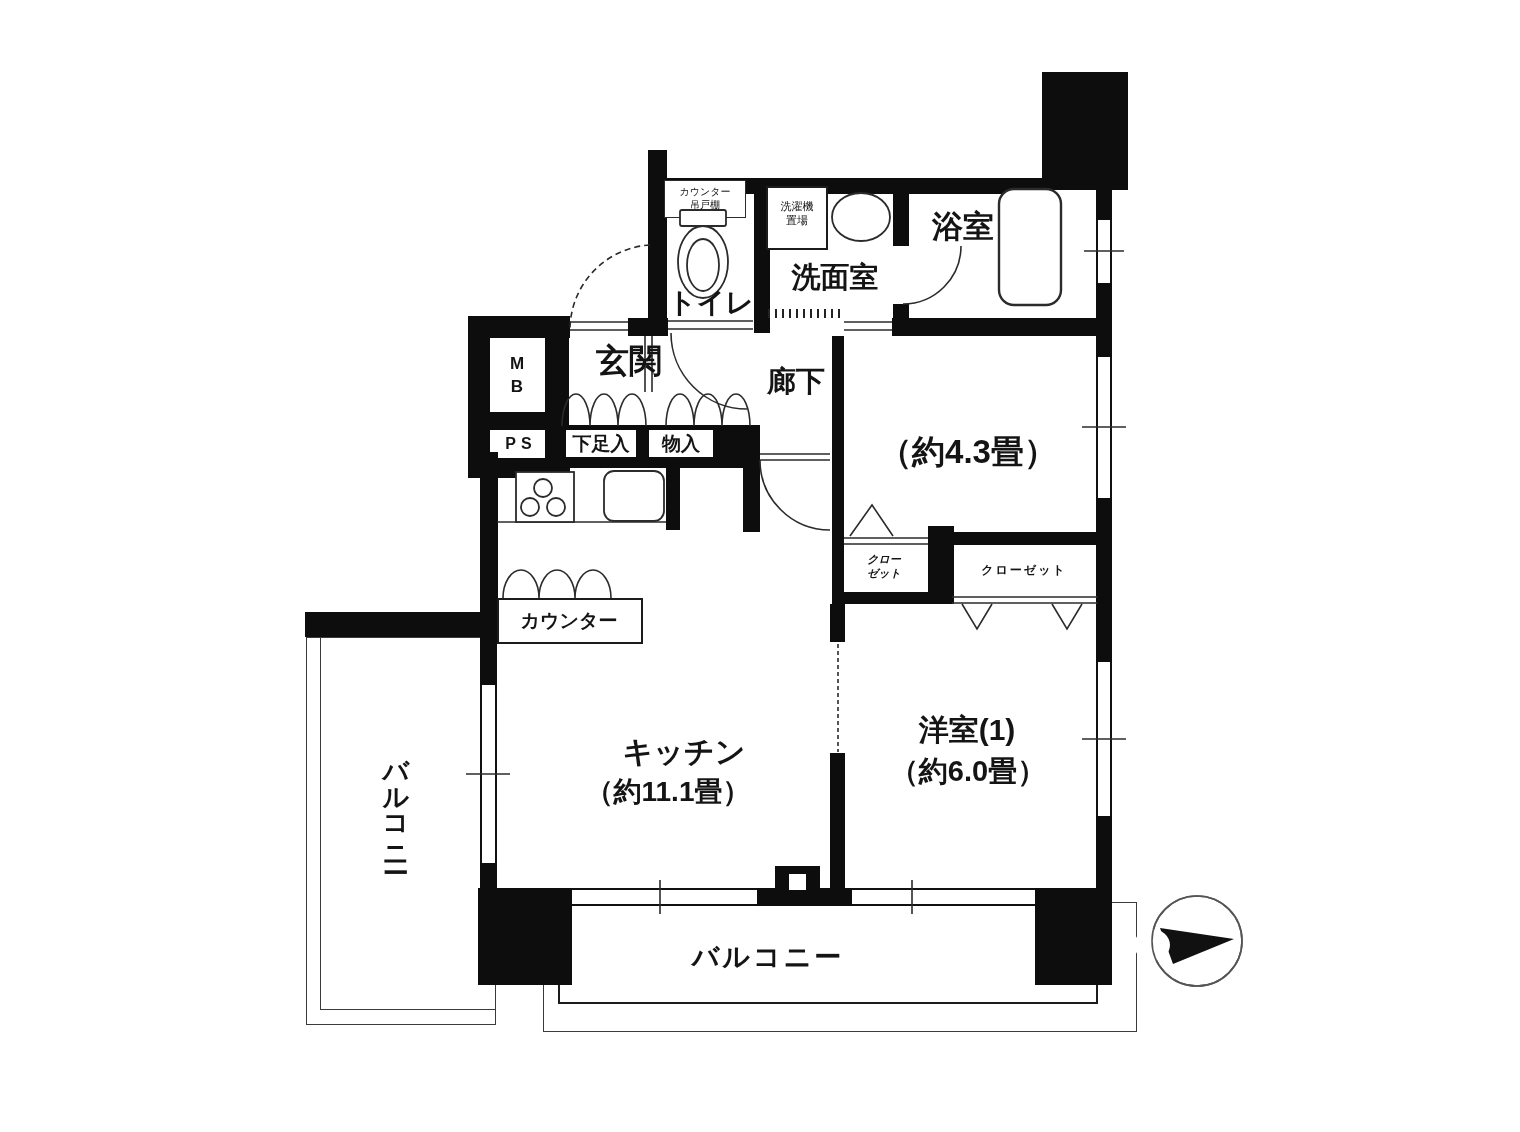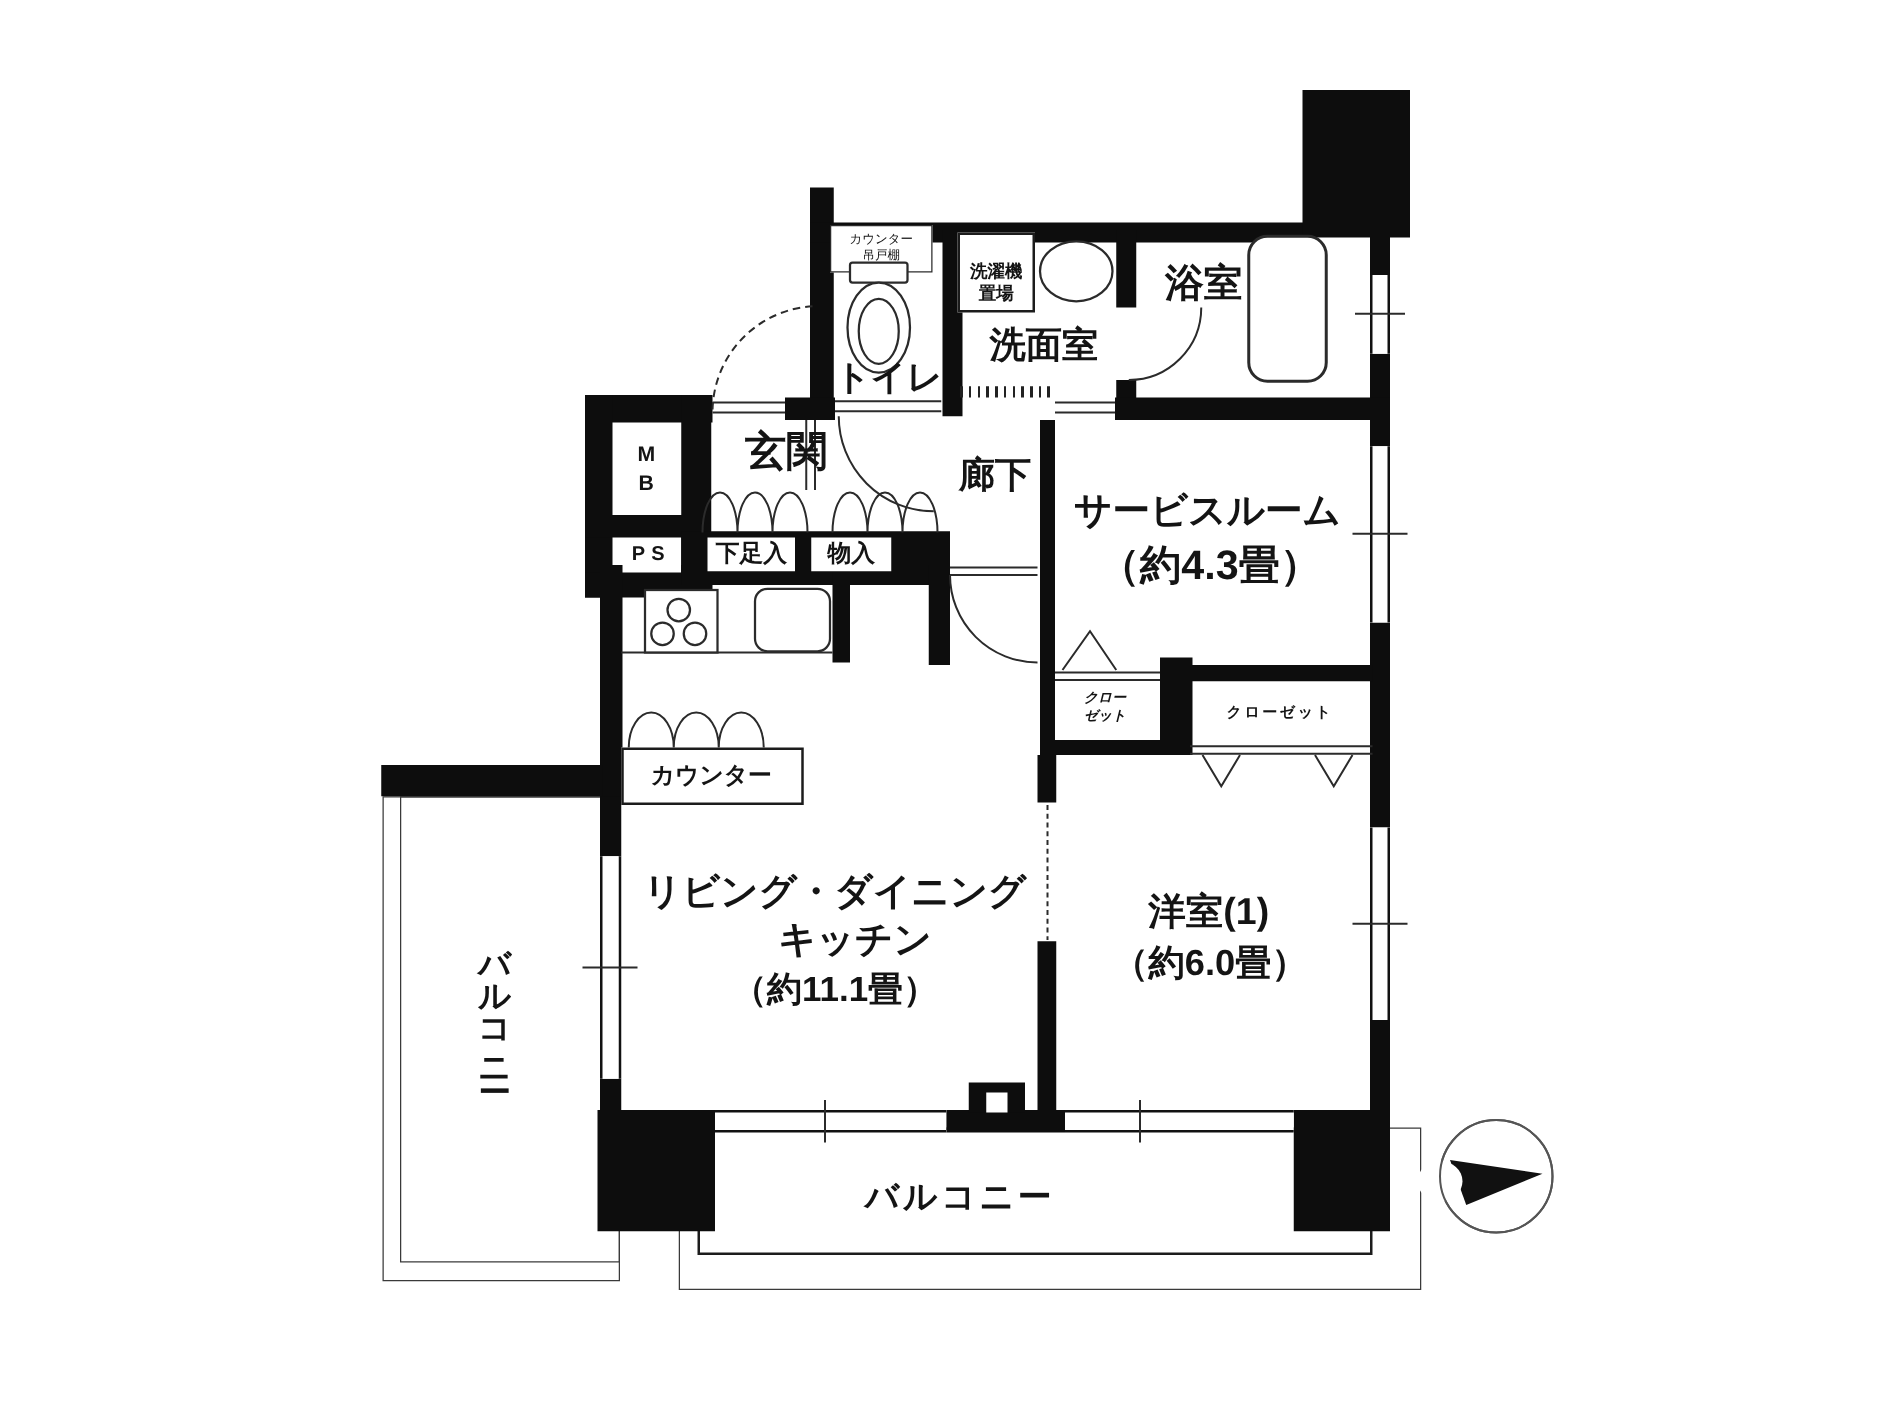--- a/index.html
+++ b/index.html
@@ -141,38 +141,36 @@
       <circle cx="1197" cy="941" r="45" fill="none" stroke="#555" stroke-width="1.6"></circle>
     </g>
   </svg>
 
   <div class="lbl" style="left:711px;top:302px;font-size:28px;">トイレ</div>
   <div class="lbl" style="left:835px;top:277px;font-size:29px;">洗面室</div>
   <div class="lbl" style="left:963px;top:227px;font-size:31px;">浴室</div>
   <div class="lbl" style="left:608px;top:361px;font-size:33px;margin-left:21px;">玄関</div>
   <div class="lbl" style="left:796px;top:381px;font-size:29px;">廊下</div>
 
-  <div class="lbl" style="left:966px;top:409px;font-size:30px;">サービスルーム</div>
   <div class="lbl" style="left:968px;top:452px;font-size:33px;">（約4.3畳）</div>
 
-  <div class="lbl" style="left:668px;top:714px;font-size:30px;">リビング・ダイニング</div>
   <div class="lbl" style="left:668px;top:752px;font-size:30px;margin-left:16px;">キッチン</div>
   <div class="lbl" style="left:668px;top:791px;font-size:28px;">（約11.1畳）</div>
 
   <div class="lbl" style="left:967px;top:730px;font-size:30px;">洋室(1)</div>
   <div class="lbl" style="left:968px;top:771px;font-size:29px;">（約6.0畳）</div>
 
   <div class="lbl vert" style="left:396px;top:800px;font-size:26px;">バルコニー</div>
   <div class="lbl" style="left:768px;top:958px;font-size:27px;letter-spacing:3px;">バルコニー</div>
 
   <div class="lbl" style="left:517px;top:376px;font-size:17px;line-height:1.35;"><span>M</span><br><span>B</span></div>
   <div class="lbl" style="left:521px;top:444px;font-size:16px;letter-spacing:5px;">PS</div>
   <div class="lbl" style="left:601px;top:444px;font-size:19px;">下足入</div>
   <div class="lbl" style="left:681px;top:444px;font-size:19px;">物入</div>
 
   <div class="lbl" style="left:884px;top:566px;font-size:11px;line-height:1.3;font-style:italic;"><span>クロー</span><br><span>ゼット</span></div>
   <div class="lbl" style="left:1024px;top:570px;font-size:12px;letter-spacing:2px;">クローゼット</div>
   <div class="lbl" style="left:569px;top:621px;font-size:19px;">カウンター</div>
 
-  <div class="lbl" style="left:797px;top:214px;font-size:14px;line-height:1.25;font-weight:700;margin-top:12px;"><span>洗濯機</span><br><span>置場</span></div>
+  <div class="lbl" style="left:797px;top:214px;font-size:11px;line-height:1.25;font-weight:400;"><span>洗濯機</span><br><span>置場</span></div>
   <div class="lbl" style="left:705px;top:198px;font-size:10px;line-height:1.3;font-weight:500;"><span>カウンター</span><br><span>吊戸棚</span></div>
 
 </div>
 
 </body></html>

